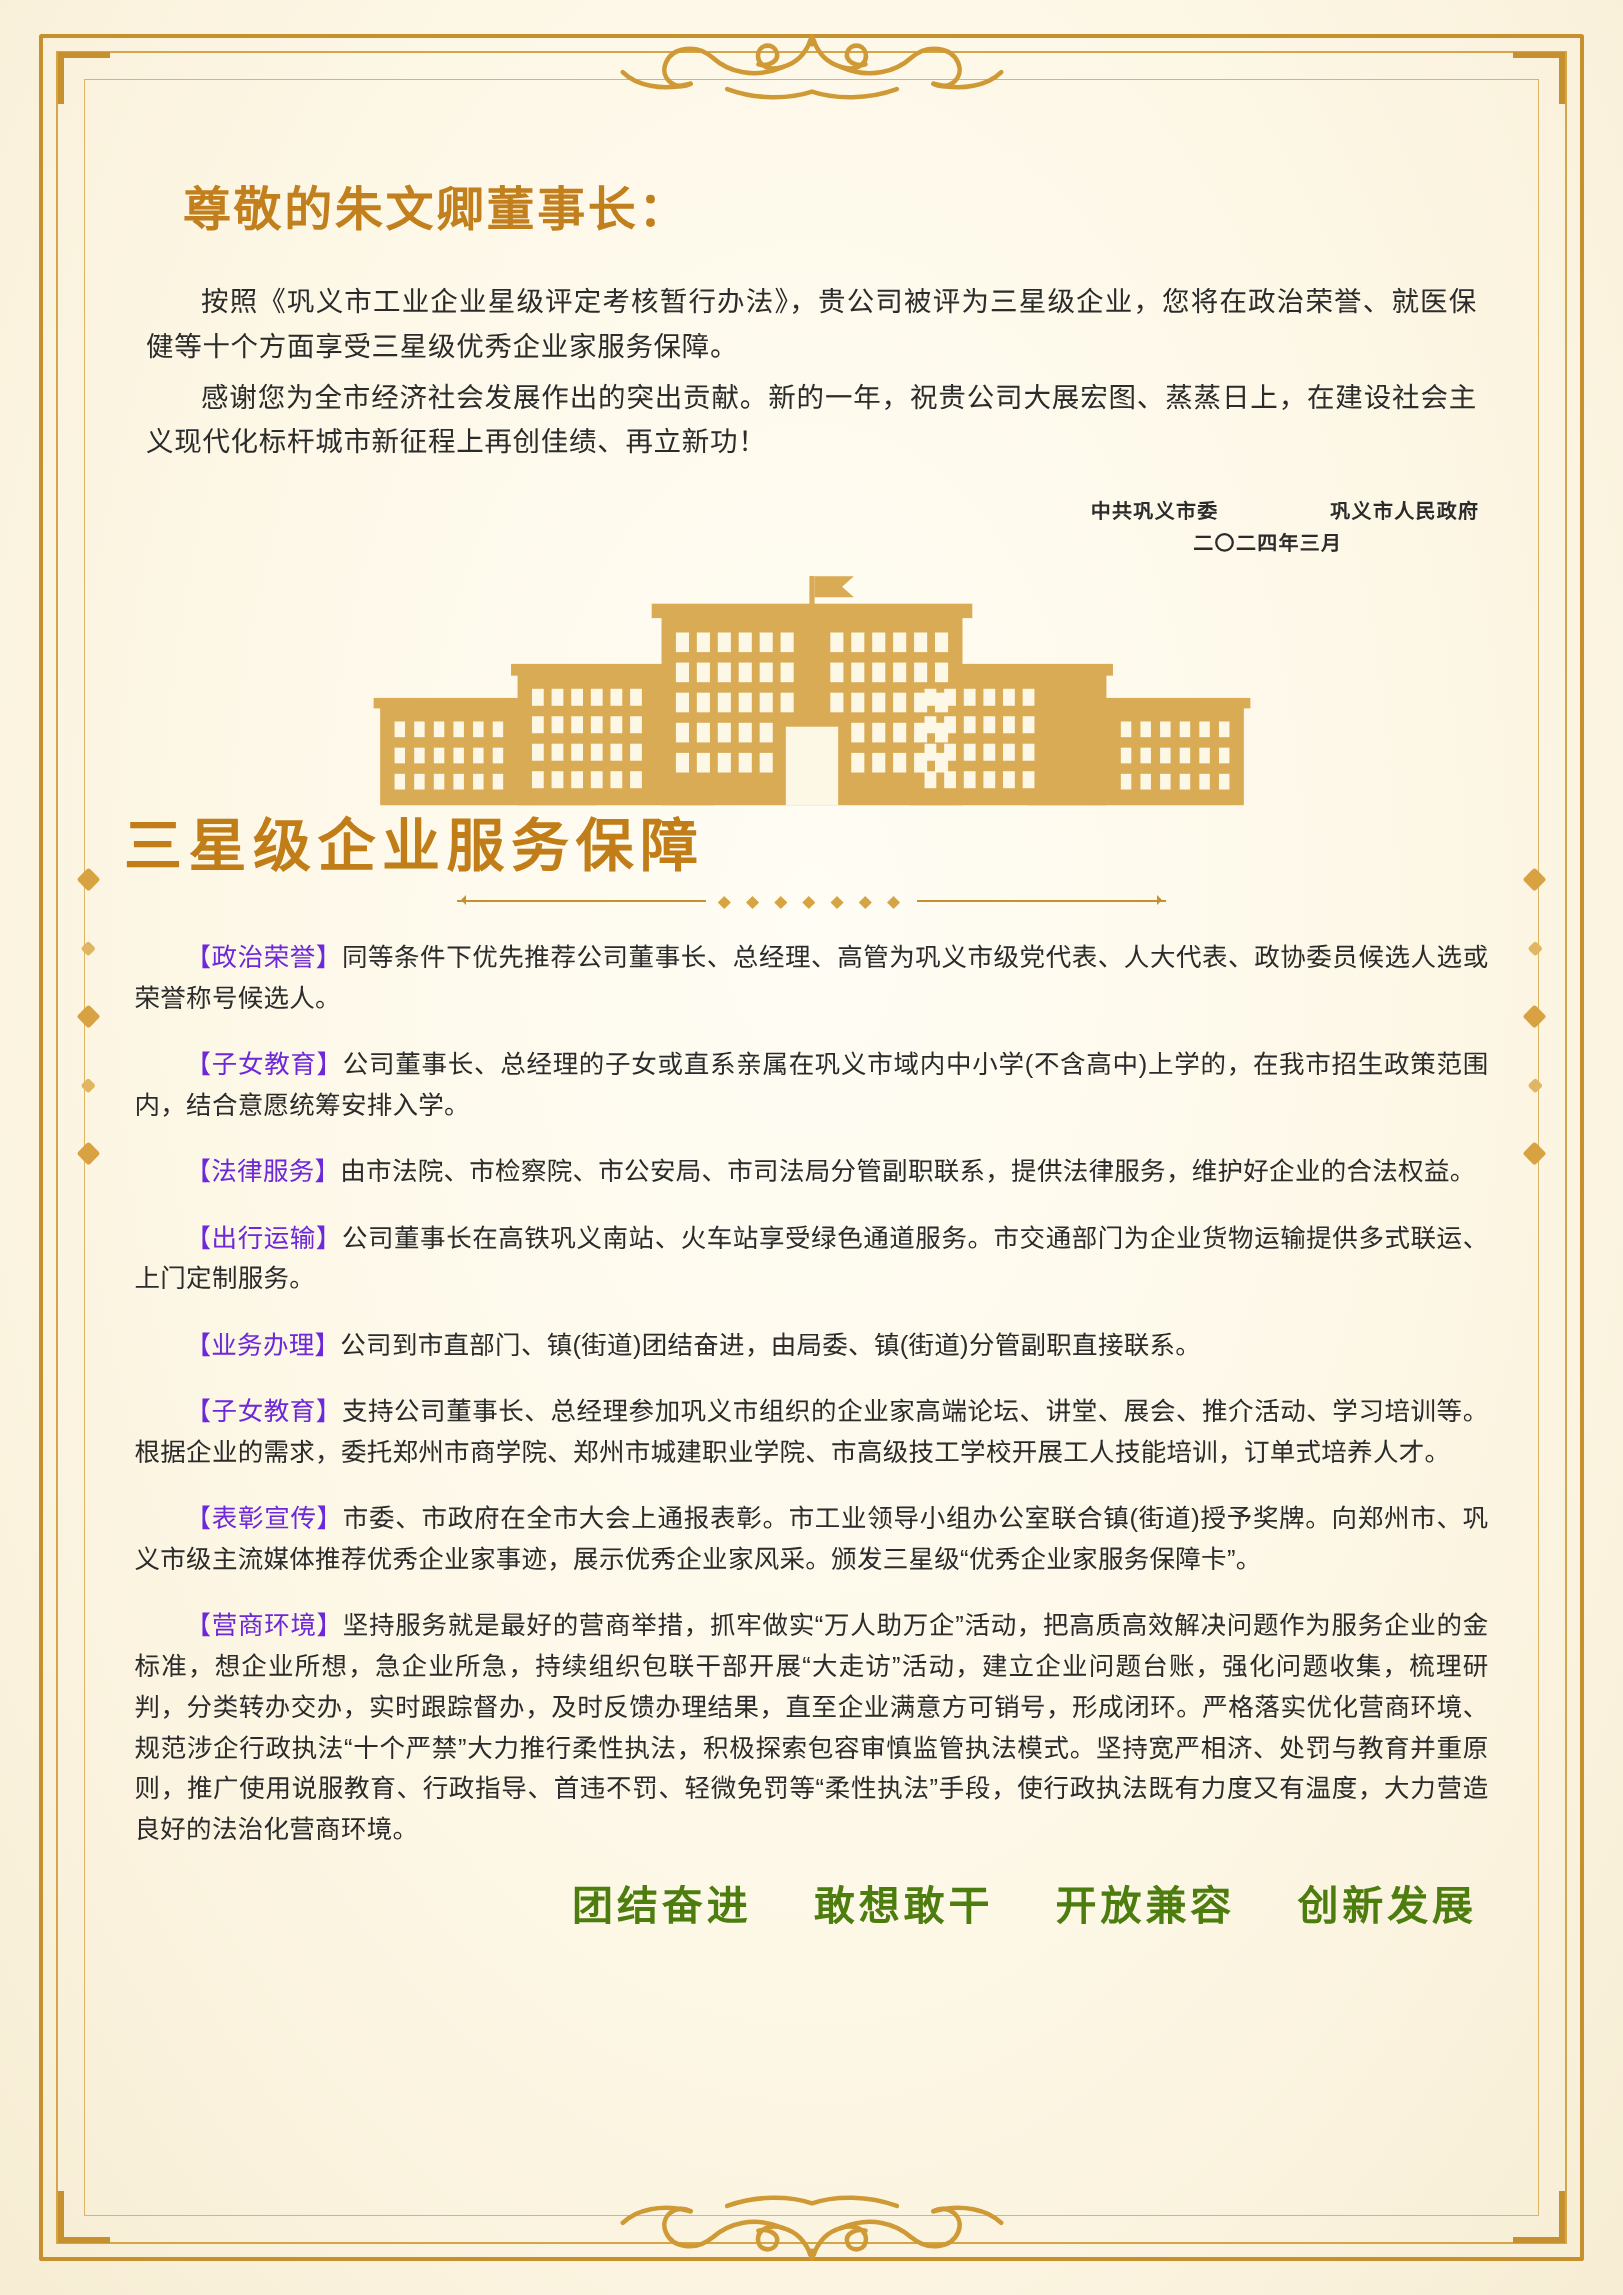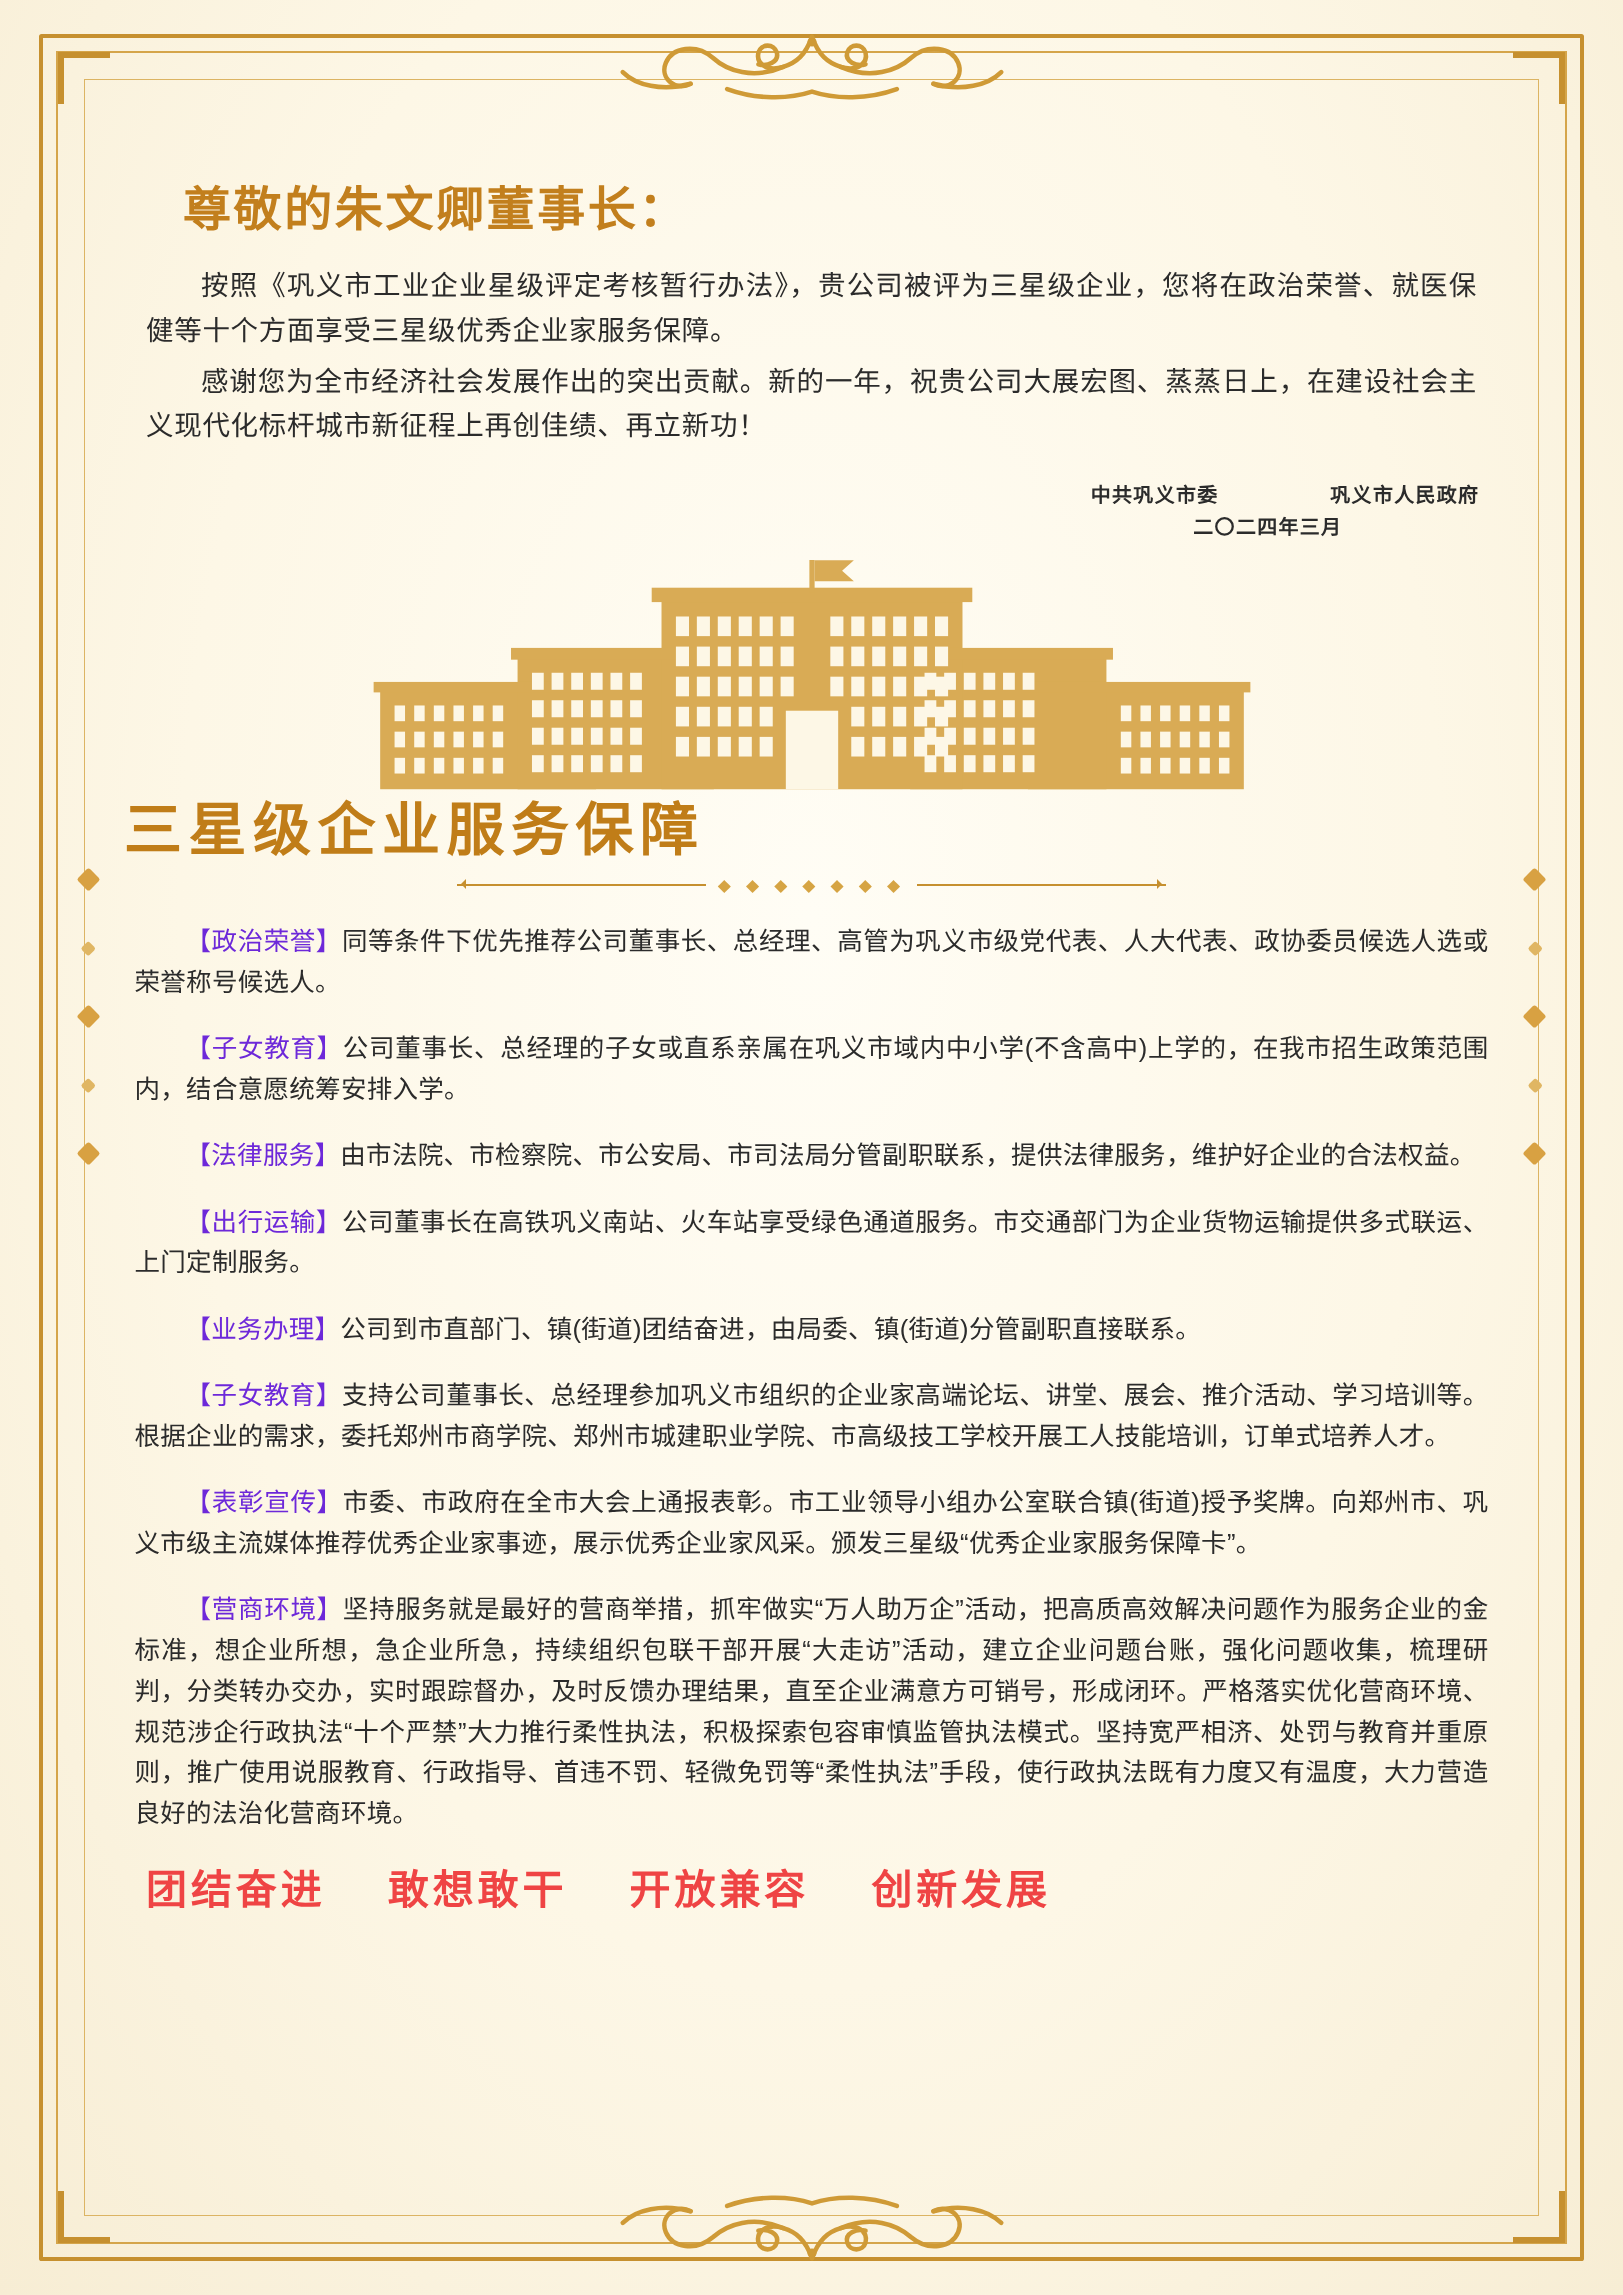--- a/index.html
+++ b/index.html
@@ -51,21 +51,21 @@
   .flourish.bottom{bottom:29px;}
 
   
   .page{
     position:absolute;left:124px;top:131px;right:124px;bottom:118px;
   }
   .salutation{
     font-family:"DejaVu Serif","Liberation Serif",serif;
     font-size:48px;font-weight:700;color:#c27f1d;
     letter-spacing:2.6px;
-    margin:39px 0 24px 59px;
+    margin:39px 0 40px 59px;
     white-space:nowrap;
   }
   .para{
     font-size:27.5px;line-height:1.62;letter-spacing:0.7px;
     text-indent:55px;margin:0 22px 6.5px 22px;
     text-align:justify;
   }
   .signature{
     margin-top:30px;text-align:right;padding-right:19.6px;
     font-size:20px;font-weight:700;line-height:1.6;letter-spacing:1.3px;
@@ -96,23 +96,23 @@
   .title-rule .bar.r::before{left:auto;right:-1.3px;border-right-color:transparent;border-left-color:#c6902f;}
   .title-rule .dots{margin:0 11.8px;letter-spacing:5.2px;font-size:17px;color:#d6a443;}
 
   .items{margin:2.6px 10.5px 0 10.5px;}
   .item{
     font-size:25.5px;line-height:1.6;letter-spacing:0.3px;
     text-indent:51px;margin-bottom:3.9px;text-align:justify;
   }
   .tag{color:#6d28d9;font-weight:400;}
   .motto{
-    margin-top:22px;text-align:left;
+    margin-top:22px;text-align:right;
     font-family:"DejaVu Serif","Liberation Serif",serif;
-    font-size:41px;font-weight:700;color:#ef4444;letter-spacing:3.9px;
+    font-size:41px;font-weight:700;color:#4d7c0f;letter-spacing:3.9px;
   }
   .motto span{margin:0 22px;}
 </style>
 </head>
 <body>
 
 <div class="frame-outer"></div>
 <div class="frame-mid"></div>
 <div class="frame-inner"></div>
 <div class="corner c-tl"></div>

